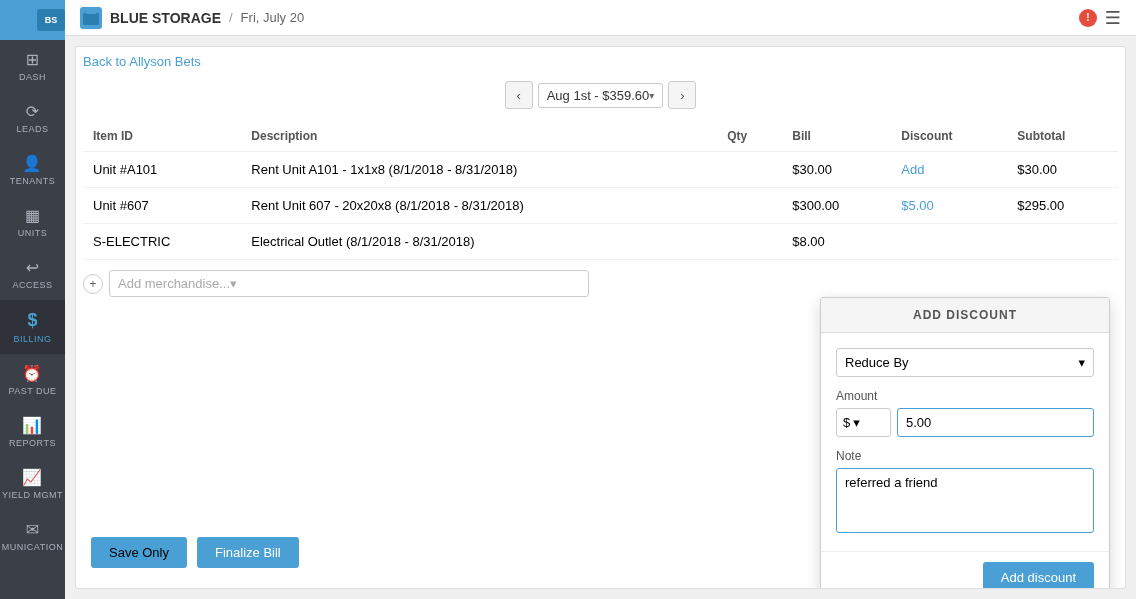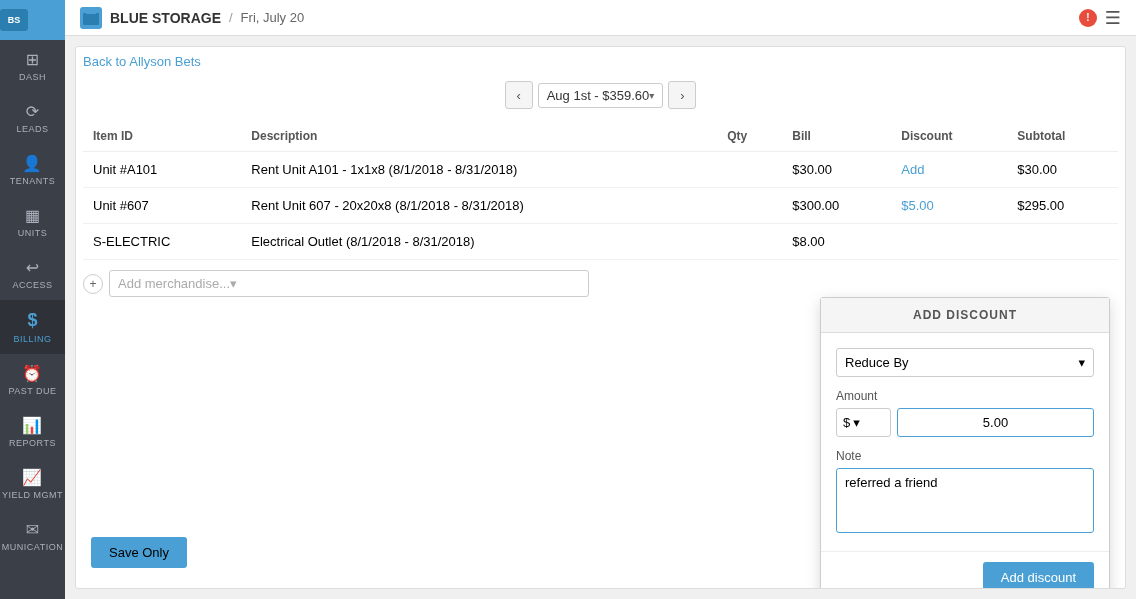--- a/index.html
+++ b/index.html
@@ -15,21 +15,21 @@
       padding-top: 0;
       flex-shrink: 0;
       height: 599px;
     }
     .sidebar-logo {
       width: 65px;
       height: 40px;
       background: #4a9fd4;
       display: flex;
       align-items: center;
-      justify-content: flex-start;
+      justify-content: flex-end;
       flex-shrink: 0;
     }
     .sidebar-logo-box {
       width: 28px; height: 22px;
       background: #2a7fb0;
       border-radius: 3px;
       display: flex; align-items: center; justify-content: center;
     }
     .sidebar-item {
       display: flex; flex-direction: column; align-items: center;
@@ -184,21 +184,21 @@
       cursor: pointer; margin-bottom: 12px;
     }
     .amount-row { display: flex; gap: 6px; margin-bottom: 12px; }
     .currency-select {
       border: 1px solid #ccc; border-radius: 3px; padding: 6px 6px;
       background: white; font-size: 13px; display: flex; align-items: center; gap: 3px;
       cursor: pointer; min-width: 55px;
     }
     .amount-input {
       flex: 1; border: 1px solid #4a9fd4; border-radius: 3px;
-      padding: 6px 8px; font-size: 13px; text-align: center; outline: none;
+      padding: 6px 8px; font-size: 13px; text-align: left; outline: none;
     }
     .note-textarea {
       width: 100%; height: 65px; border: 1px solid #4a9fd4; border-radius: 3px;
       padding: 6px 8px; font-size: 13px; resize: none; outline: none;
       font-family: Arial, sans-serif;
     }
     .popup-footer {
       display: flex; justify-content: flex-end; align-items: center;
       padding: 10px 15px; gap: 10px; border-top: 1px solid #eee;
     }
@@ -355,20 +355,21 @@
       <div class="add-merch-plus">+</div>
       <div class="add-merch-select">
         <span style="color:#aaa;">Add merchandise...</span>
         <span>▾</span>
       </div>
     </div>
 
     
     <div class="action-buttons">
       <button class="btn-save">Save Only</button>
+      <button class="btn-finalize">Finalize Bill</button>
     </div>
 
     
     <div class="add-discount-popup">
       <div class="popup-header">ADD DISCOUNT</div>
       <div class="popup-body">
 
         <div class="select-field">
           <span>Reduce By</span>
           <span>▾</span>

